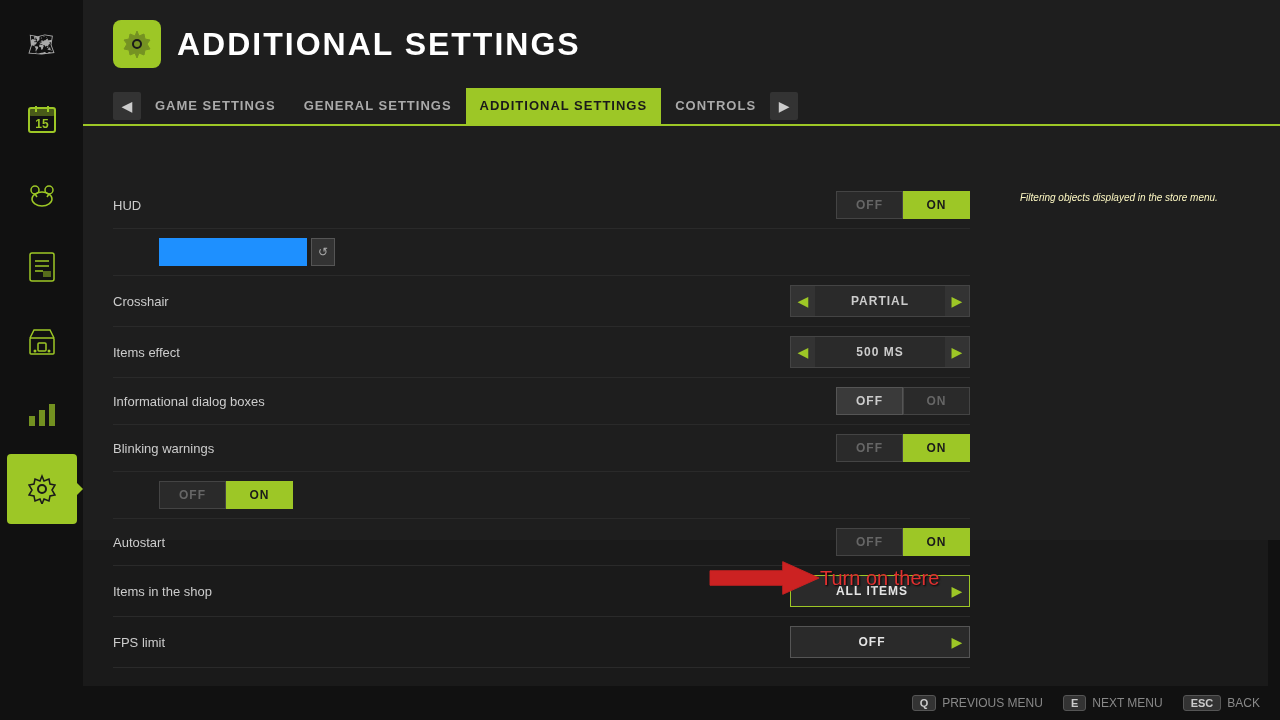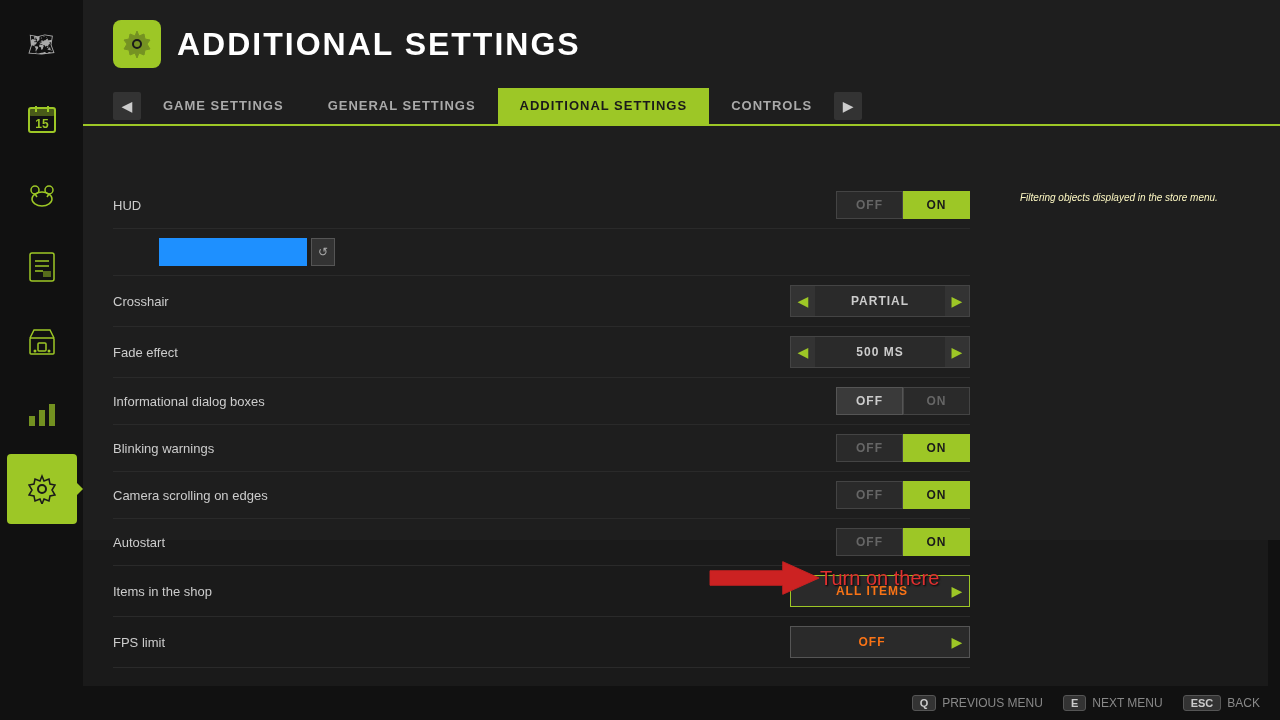--- a/index.html
+++ b/index.html
@@ -106,21 +106,21 @@
       border: none;
       color: #ccc;
       cursor: pointer;
       display: flex;
       align-items: center;
       justify-content: center;
       font-size: 14px;
       border-radius: 2px;
     }
     .tab {
-      padding: 10px 22px;
+      padding: 10px 14px;
       font-size: 13px;
       font-weight: bold;
       letter-spacing: 1px;
       text-transform: uppercase;
       color: #aaa;
       cursor: pointer;
       border-bottom: 3px solid transparent;
       margin-bottom: -2px;
     }
     .tab.active {
@@ -275,21 +275,21 @@
       font-size: 14px;
       display: flex;
       align-items: center;
       justify-content: center;
     }
     .dropdown-stepper-value {
       flex: 1;
       text-align: center;
       font-size: 12px;
       font-weight: bold;
-      color: #f97316;
+      color: #e5e5e5;
       letter-spacing: 1px;
     }
 
     
     .section-heading {
       font-size: 20px;
       font-weight: bold;
       color: #fff;
       letter-spacing: 2px;
       text-transform: uppercase;
@@ -470,21 +470,21 @@
         <div class="setting-control">
           <div class="stepper">
             <button class="stepper-btn">◀</button>
             <span class="stepper-value">PARTIAL</span>
             <button class="stepper-btn">▶</button>
           </div>
         </div>
       </div>
 
       <div class="setting-row">
-        <span class="setting-label">Fade effect</span>
+        <span class="setting-label">Items effect</span>
         <div class="setting-control">
           <div class="stepper">
             <button class="stepper-btn">◀</button>
             <span class="stepper-value">500 MS</span>
             <button class="stepper-btn">▶</button>
           </div>
         </div>
       </div>
 
       <div class="setting-row">
@@ -497,21 +497,20 @@
 
       <div class="setting-row">
         <span class="setting-label">Blinking warnings</span>
         <div class="setting-control toggle-group">
           <div class="toggle-btn">OFF</div>
           <div class="toggle-btn active-on">ON</div>
         </div>
       </div>
 
       <div class="setting-row">
-        <span class="setting-label">Camera scrolling on edges</span>
         <div class="setting-control toggle-group">
           <div class="toggle-btn">OFF</div>
           <div class="toggle-btn active-on">ON</div>
         </div>
       </div>
 
       <div class="setting-row">
         <span class="setting-label">Autostart</span>
         <div class="setting-control toggle-group">
           <div class="toggle-btn">OFF</div>

